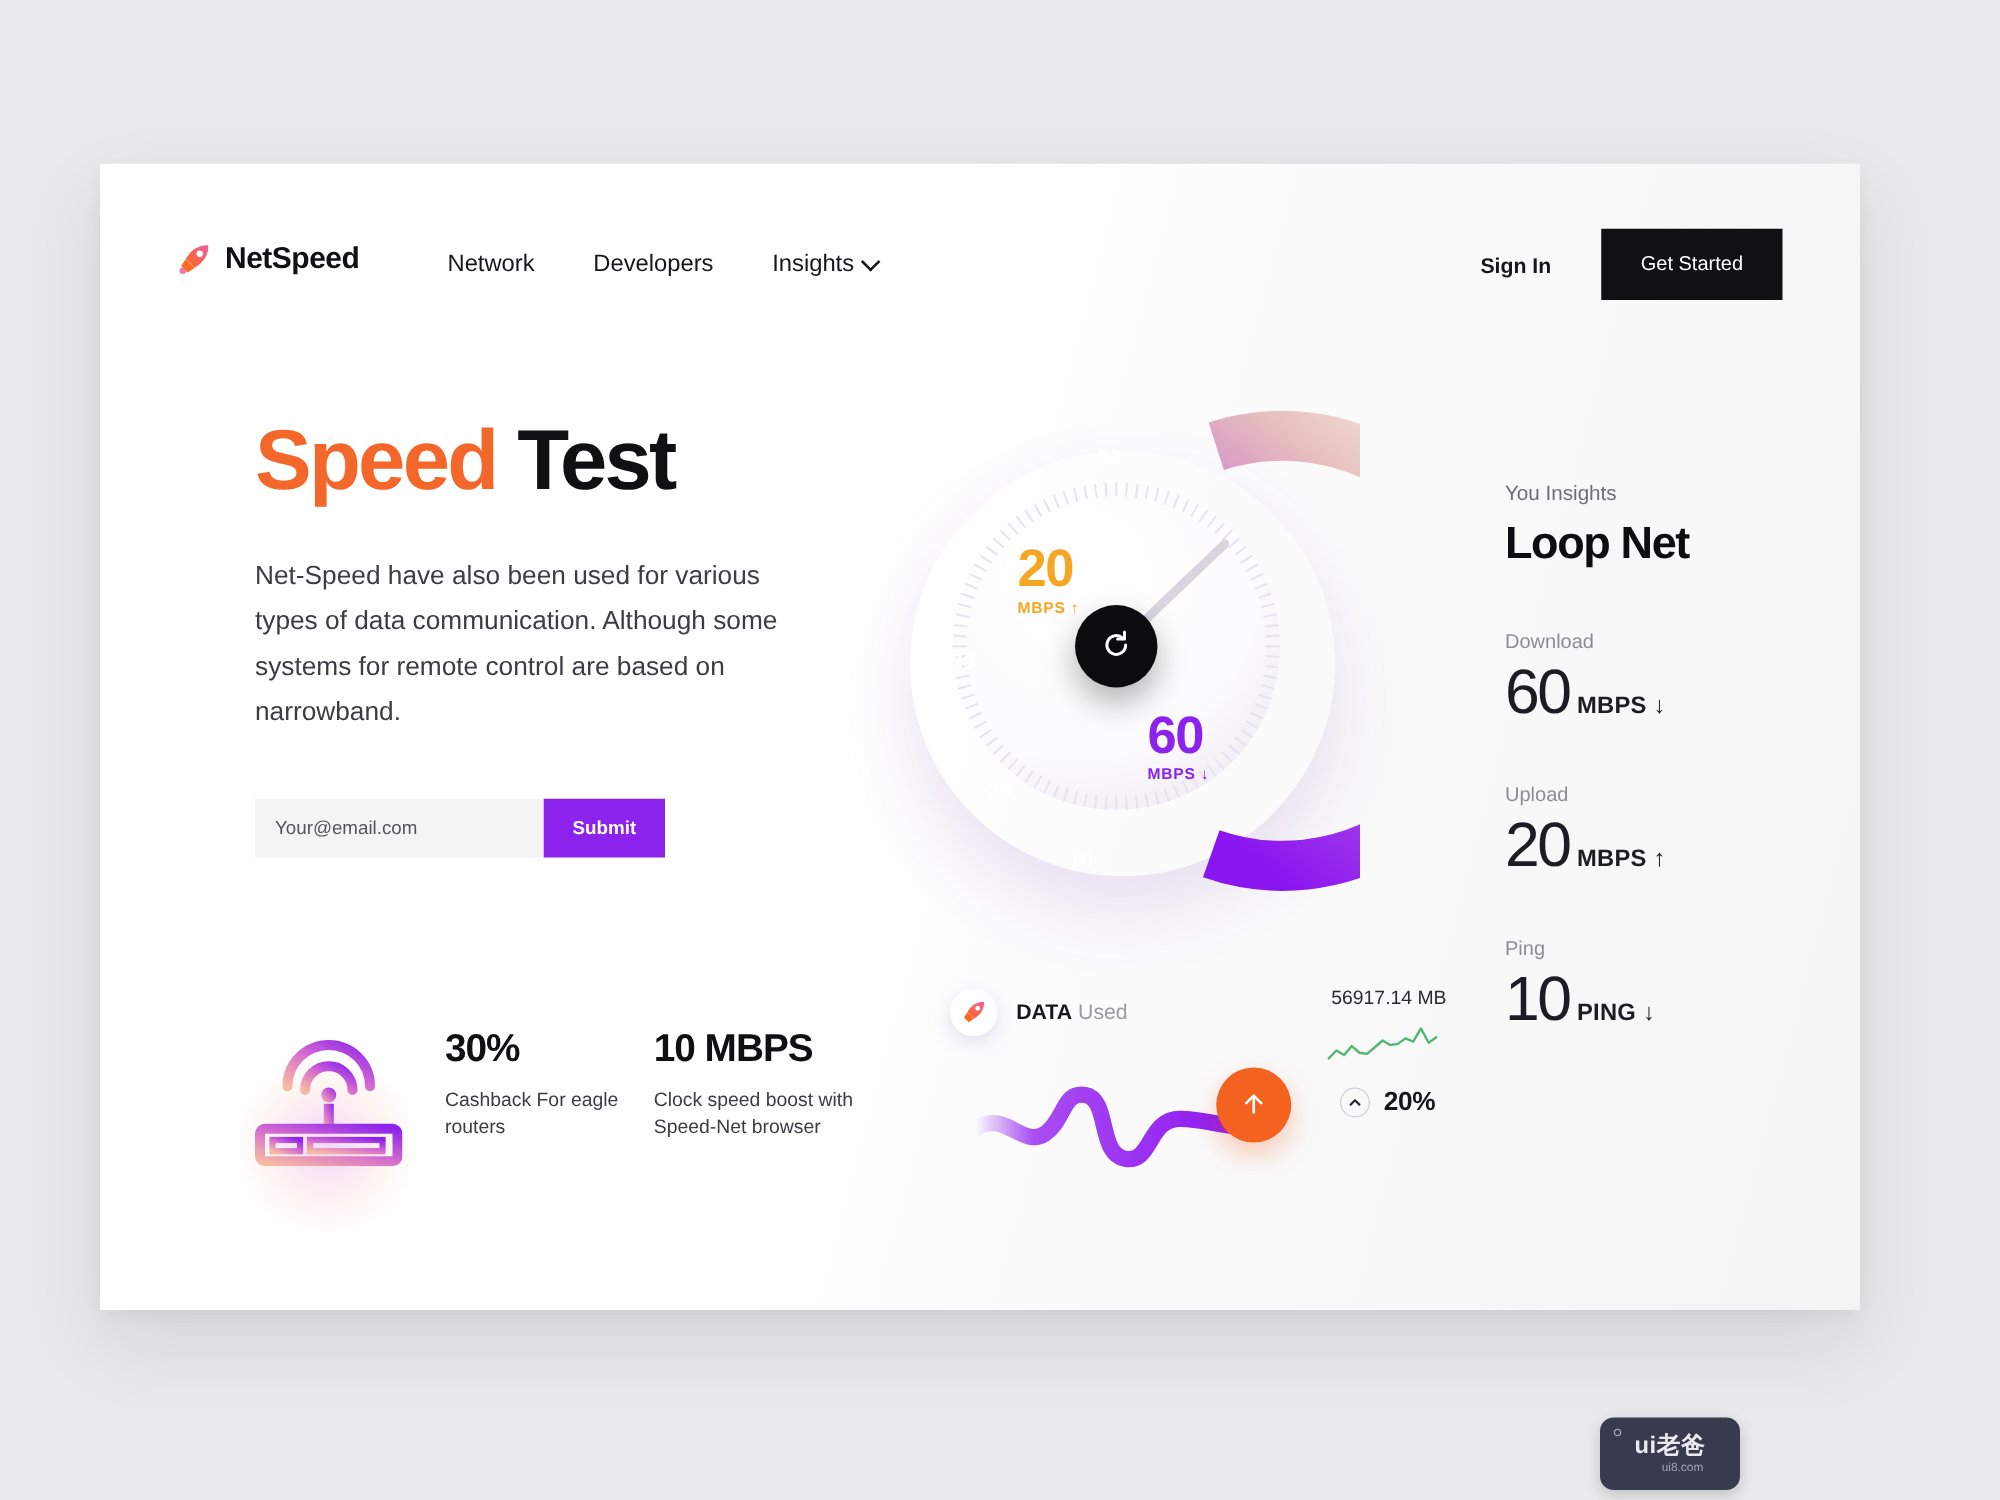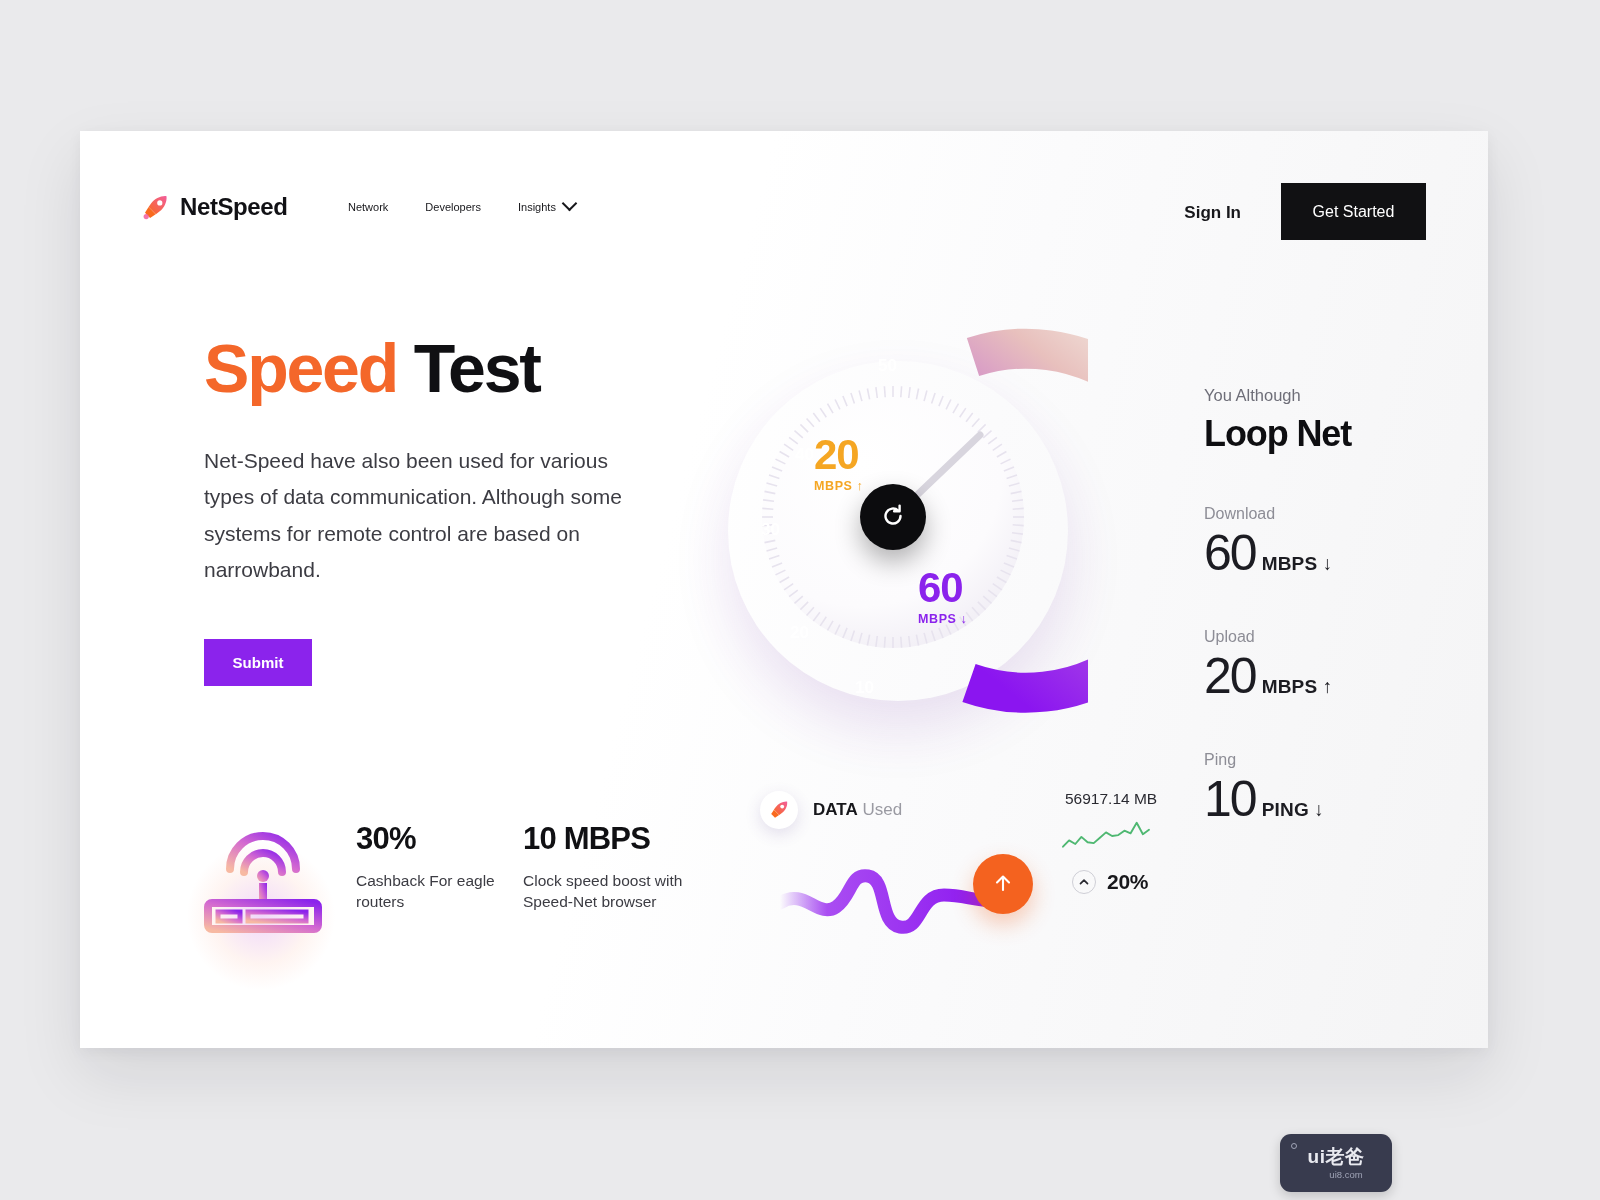--- a/index.html
+++ b/index.html
@@ -21,21 +21,21 @@
     overflow: hidden;
   }
 
   
   .hdr { position:absolute; left:0; top:0; width:100%; height:140px; }
   .logo { position:absolute; left:62px; top:62px; display:flex; align-items:center; gap:11px; }
   .logo-mark { width:27px; height:27px; position:relative; }
   .logo-text { font-size:24px; font-weight:700; color:#111115; letter-spacing:-.4px; }
 
   .nav { position:absolute; left:268px; top:70px; display:flex; align-items:center; gap:37px; }
-  .nav-item { font-size:11px; color:#17171b; font-weight:500; display:flex; align-items:flex-start; gap:8px; cursor:pointer; }
+  .nav-item { font-size:19px; color:#17171b; font-weight:500; display:flex; align-items:center; gap:8px; cursor:pointer;margin-left:10px; }
   .chev { display:inline-block; width:11px; height:11px; border-right:2.2px solid #17171b; border-bottom:2.2px solid #17171b; transform:translateY(-3px) rotate(45deg); }
 
   .signin { position:absolute; right:247px; top:72px; font-size:17px; font-weight:600; color:#17171b; cursor:pointer; }
   .getstarted {
     position:absolute; right:62px; top:52px;
     width:145px; height:57px; background:#111113; color:#fff;
     border:none; font-size:16px; font-weight:500; cursor:pointer;
     font-family:"Liberation Sans", sans-serif;
   }
 
@@ -165,20 +165,21 @@
       <button class="getstarted">Get Started</button>
     </div>
 
     <div class="hero">
       <h1 class="h1">
         <span class="orange">Speed</span><span> Test</span>
       </h1>
       <p class="lede">Net-Speed have also been used for various types of data communication. Although some systems for remote control are based on narrowband.</p>
 
       <div class="form">
+        <input class="email" type="text" placeholder="Your@email.com" style="">
         <button class="submit">Submit</button>
       </div>
     </div>
 
     <div class="feats">
       <div class="router-wrap">
         <div class="router-glow"></div>
         <svg width="118" height="112" viewBox="0 0 118 112" style="position:absolute;left:0;top:0;">
           <defs>
             <linearGradient id="rg" x1="0" y1="1" x2="1" y2="0">
@@ -403,21 +404,21 @@
         <span class="pct-circ">
           <svg width="12" height="12" viewBox="0 0 12 12">
             <path d="M2.5 7.7 L6 4.2 L9.5 7.7" fill="none" stroke="#2a2a31" stroke-width="1.7" stroke-linecap="round" stroke-linejoin="round"></path>
           </svg>
         </span>
         <span class="pct-txt">20%</span>
       </div>
     </div>
 
     <div class="stats">
-      <div class="st-cap">You Although</div>
+      <div class="st-cap">You Insights</div>
       <div class="st-net">Loop Net</div>
 
       <div class="st-block">
         <div class="st-lbl">Download</div>
         <div class="st-val">
           <span class="st-big">60</span>
           <span class="st-unit">MBPS ↓</span>
         </div>
       </div>
 

